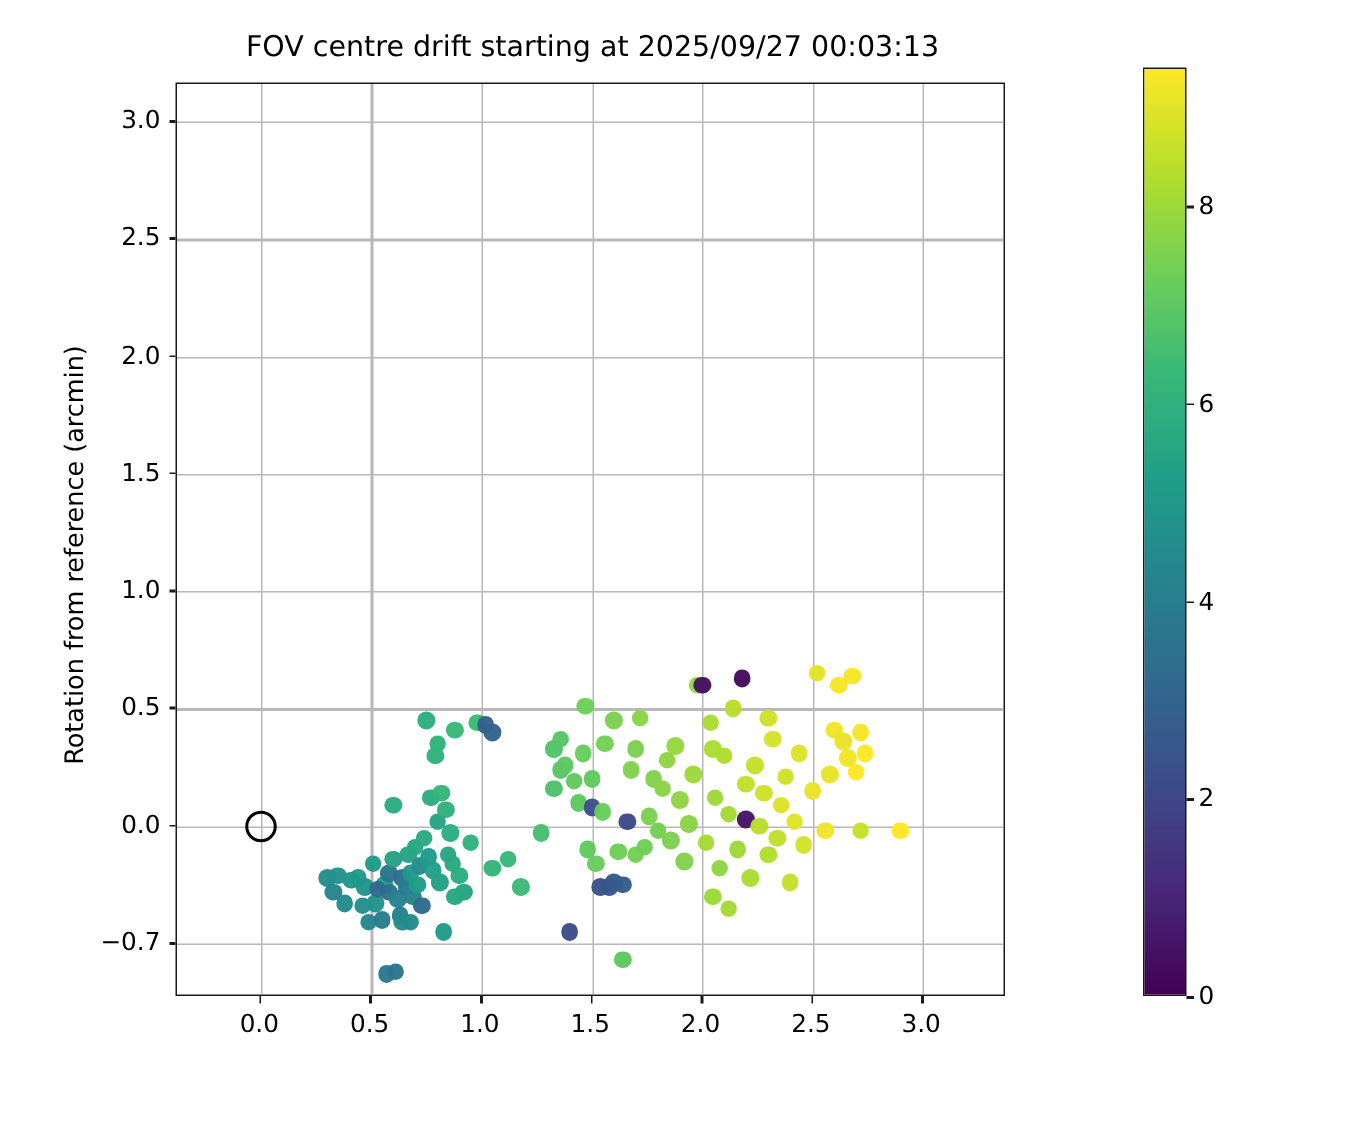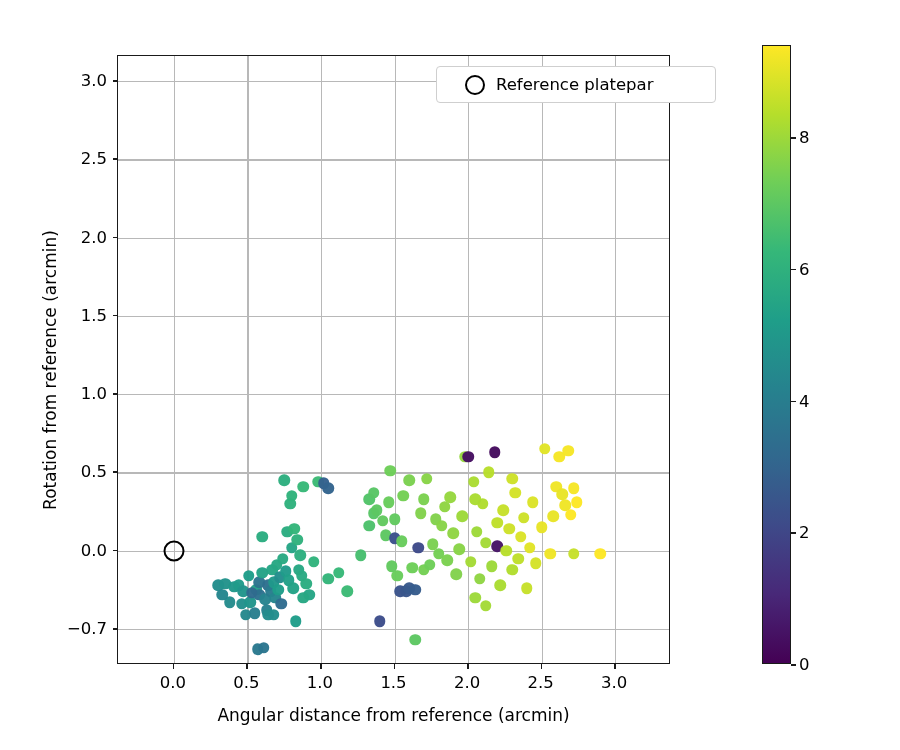--- a/index.html
+++ b/index.html
@@ -47,20 +47,21 @@
         border:1.6px solid #1a1a1a;box-sizing:border-box;}
   #cbar-fill{position:absolute;inset:0;}
   .ct{position:absolute;left:791px;width:5px;height:1.6px;background:#1a1a1a;}
   .ctl{position:absolute;left:799px;font-size:16.5px;transform:translateY(-50%);white-space:nowrap;}
 </style>
 </head>
 <body>
 
 <div id="root">
 
+  <div id="title">FOV centre drift starting at 2025/09/27 00:03:13</div>
 
   <div id="plot">
     <div id="grid">
         <div class="gl-v" style="left: 55.8883px;"></div>
         <div class="gl-v" style="left: 129.426px;"></div>
         <div class="gl-v" style="left: 202.963px;"></div>
         <div class="gl-v" style="left: 276.5px;"></div>
         <div class="gl-v" style="left: 350.037px;"></div>
         <div class="gl-v" style="left: 423.574px;"></div>
         <div class="gl-v" style="left: 497.112px;"></div>
@@ -248,27 +249,22 @@
       <div class="tick-y" style="left: 112.5px; top: 314.882px;"></div>
       <div class="lbl-y" style="right: 793px; top: 314.882px;">1.5</div>
       <div class="tick-y" style="left: 112.5px; top: 236.604px;"></div>
       <div class="lbl-y" style="right: 793px; top: 236.604px;">2.0</div>
       <div class="tick-y" style="left: 112.5px; top: 158.326px;"></div>
       <div class="lbl-y" style="right: 793px; top: 158.326px;">2.5</div>
       <div class="tick-y" style="left: 112.5px; top: 80.0488px;"></div>
       <div class="lbl-y" style="right: 793px; top: 80.0488px;">3.0</div>
     </div>
 
-  <div id="xlabel">Angular distance from reference (arcmin)</div>
   <div id="ylabel">Rotation from reference (arcmin)</div>
 
-  <div id="legend">
-    <div id="legend-marker"></div>
-    <div id="legend-label">Reference platepar</div>
-  </div>
 
   <div id="cbar">
     <div id="cbar-fill" style="background: linear-gradient(to top, rgb(68, 1, 84), rgb(72, 40, 120), rgb(62, 74, 137), rgb(49, 104, 142), rgb(38, 130, 142), rgb(31, 158, 137), rgb(53, 183, 121), rgb(110, 206, 88), rgb(181, 222, 43), rgb(253, 231, 37));"></div>
   </div>
   <div id="cbar-ticks">
       <div class="ct" style="top: 664px;"></div>
       <div class="ctl" style="top: 664px;">0</div>
       <div class="ct" style="top: 532.298px;"></div>
       <div class="ctl" style="top: 532.298px;">2</div>
       <div class="ct" style="top: 400.596px;"></div>

